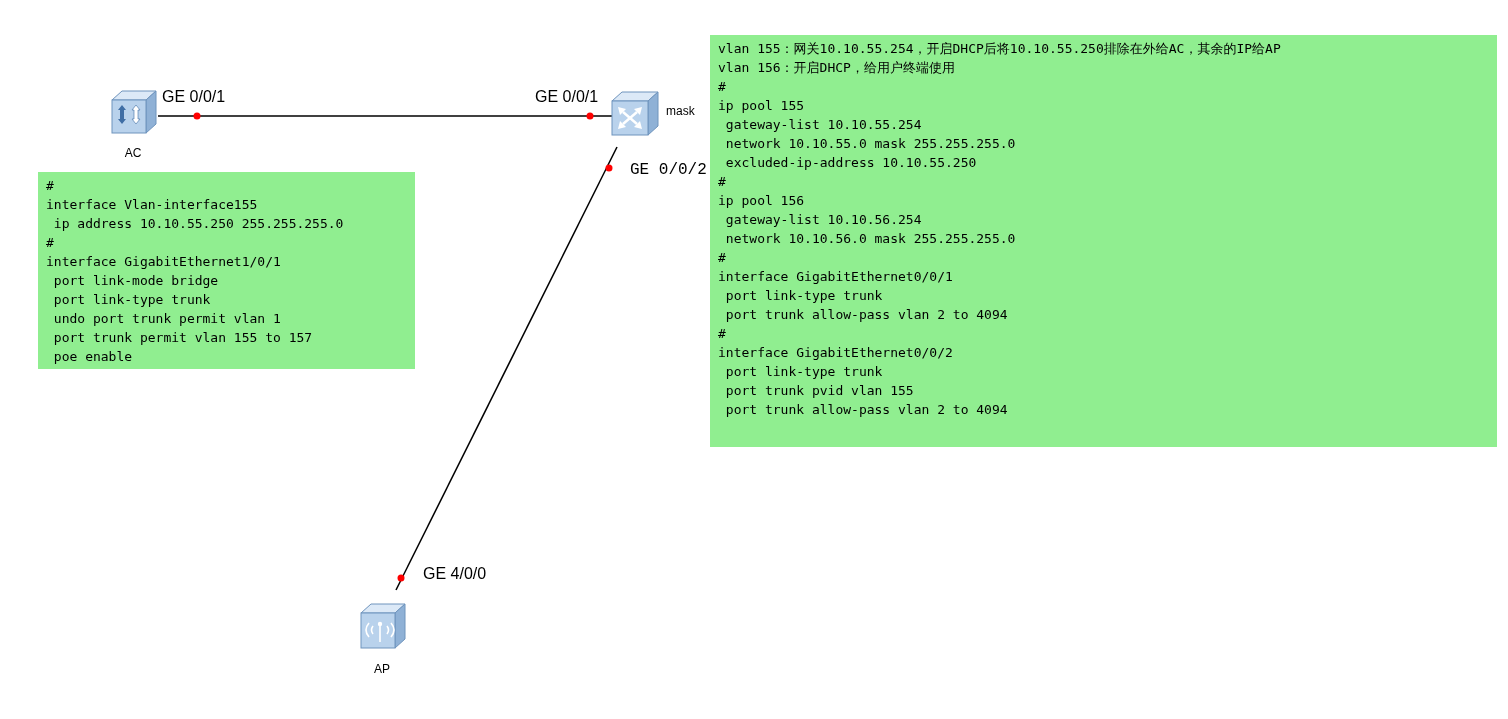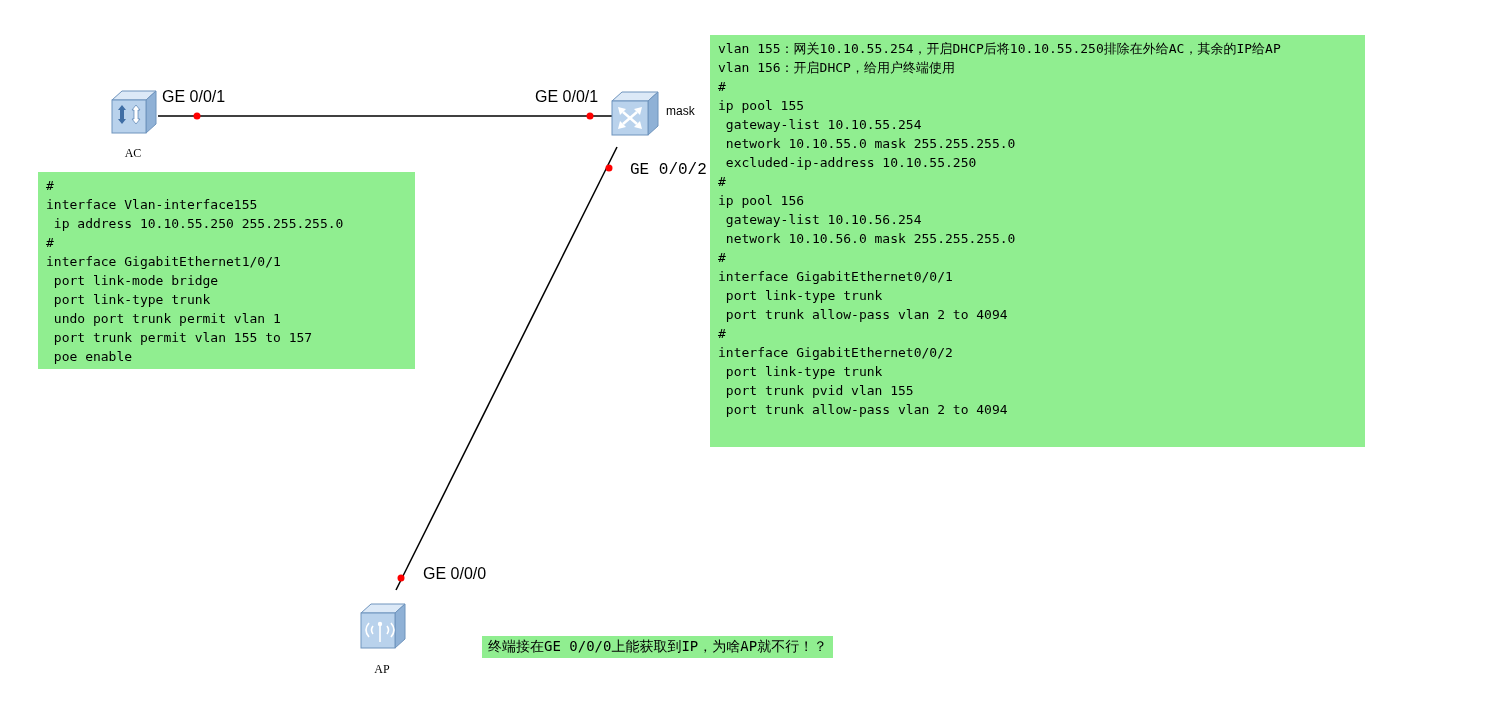--- a/index.html
+++ b/index.html
@@ -1,30 +1,30 @@
 <!DOCTYPE html>
 <html><head>
 <meta charset="utf-8">
 <style>
   * { margin:0; padding:0; box-sizing:border-box; }
   html,body { background:#ffffff; }
   body { font-family:"Liberation Sans", sans-serif; }
   .canvas { position:relative; width:1508px; height:719px; background:#ffffff; overflow:hidden; }
   .links { position:absolute; left:0; top:0; width:1508px; height:719px; }
   .device { position:absolute; text-align:center; cursor:pointer; }
-  .dev-label { font-size:12px; color:#000000; margin-top:4px;font-family:Liberation Serif, serif; }
+  .dev-label { font-size:12px; color:#000000; margin-top:4px; }
   .core-name { position:absolute; left:666px; top:104px; font-size:12px; color:#000000; }
   .port-label { position:absolute; font-size:16px; color:#000000; white-space:nowrap; }
   .note {
     position:absolute; background:#90ee90; color:#000000;
     font-family:"DejaVu Sans Mono","Liberation Mono",monospace;
     font-size:13px; line-height:19px; white-space:pre; padding:4px 8px;
   }
   .note-ac { left:38px; top:172px; width:377px; height:197px; }
-  .note-core { left:710px; top:35px; width:655px; height:412px; }
+  .note-core { left:710px; top:35px; width:787px; height:412px; }
   .question {
     position:absolute; left:482px; top:636px; background:#90ee90; color:#000000;
     font-family:"DejaVu Sans Mono","Liberation Mono",monospace;
     font-size:14px; padding:2px 6px; white-space:nowrap;
   }
 </style>
 </head>
 <body>
 
 <div class="canvas">
@@ -81,21 +81,21 @@
         <line x1="24" y1="28" x2="24" y2="44"></line>
       </g>
       <circle cx="24" cy="26" r="2.2" fill="#ffffff"></circle>
     </svg>
     <div class="dev-label">AP</div>
   </div>
 
   <span class="port-label" style="left:162px; top:88px;">GE 0/0/1</span>
   <span class="port-label" style="left:535px; top:88px;">GE 0/0/1</span>
   <span class="port-label" style="left:630px; top:161px;font-family:Liberation Mono, monospace;">GE 0/0/2</span>
-  <span class="port-label" style="left:423px; top:565px;">GE 0/0/0</span>
+  <span class="port-label" style="left:423px; top:565px;">GE 4/0/0</span>
 
   <pre class="note note-ac">#
 interface Vlan-interface155
  ip address 10.10.55.250 255.255.255.0
 #
 interface GigabitEthernet1/0/1
  port link-mode bridge
  port link-type trunk
  undo port trunk permit vlan 1
  port trunk permit vlan 155 to 157
@@ -113,15 +113,14 @@
  network 10.10.56.0 mask 255.255.255.0
 #
 interface GigabitEthernet0/0/1
  port link-type trunk
  port trunk allow-pass vlan 2 to 4094
 #
 interface GigabitEthernet0/0/2
  port link-type trunk
  port trunk pvid vlan 155
  port trunk allow-pass vlan 2 to 4094</pre>
-  <span class="question">终端接在GE 0/0/0上能获取到IP，为啥AP就不行！？</span>
 
 </div>
 
 </body></html>

